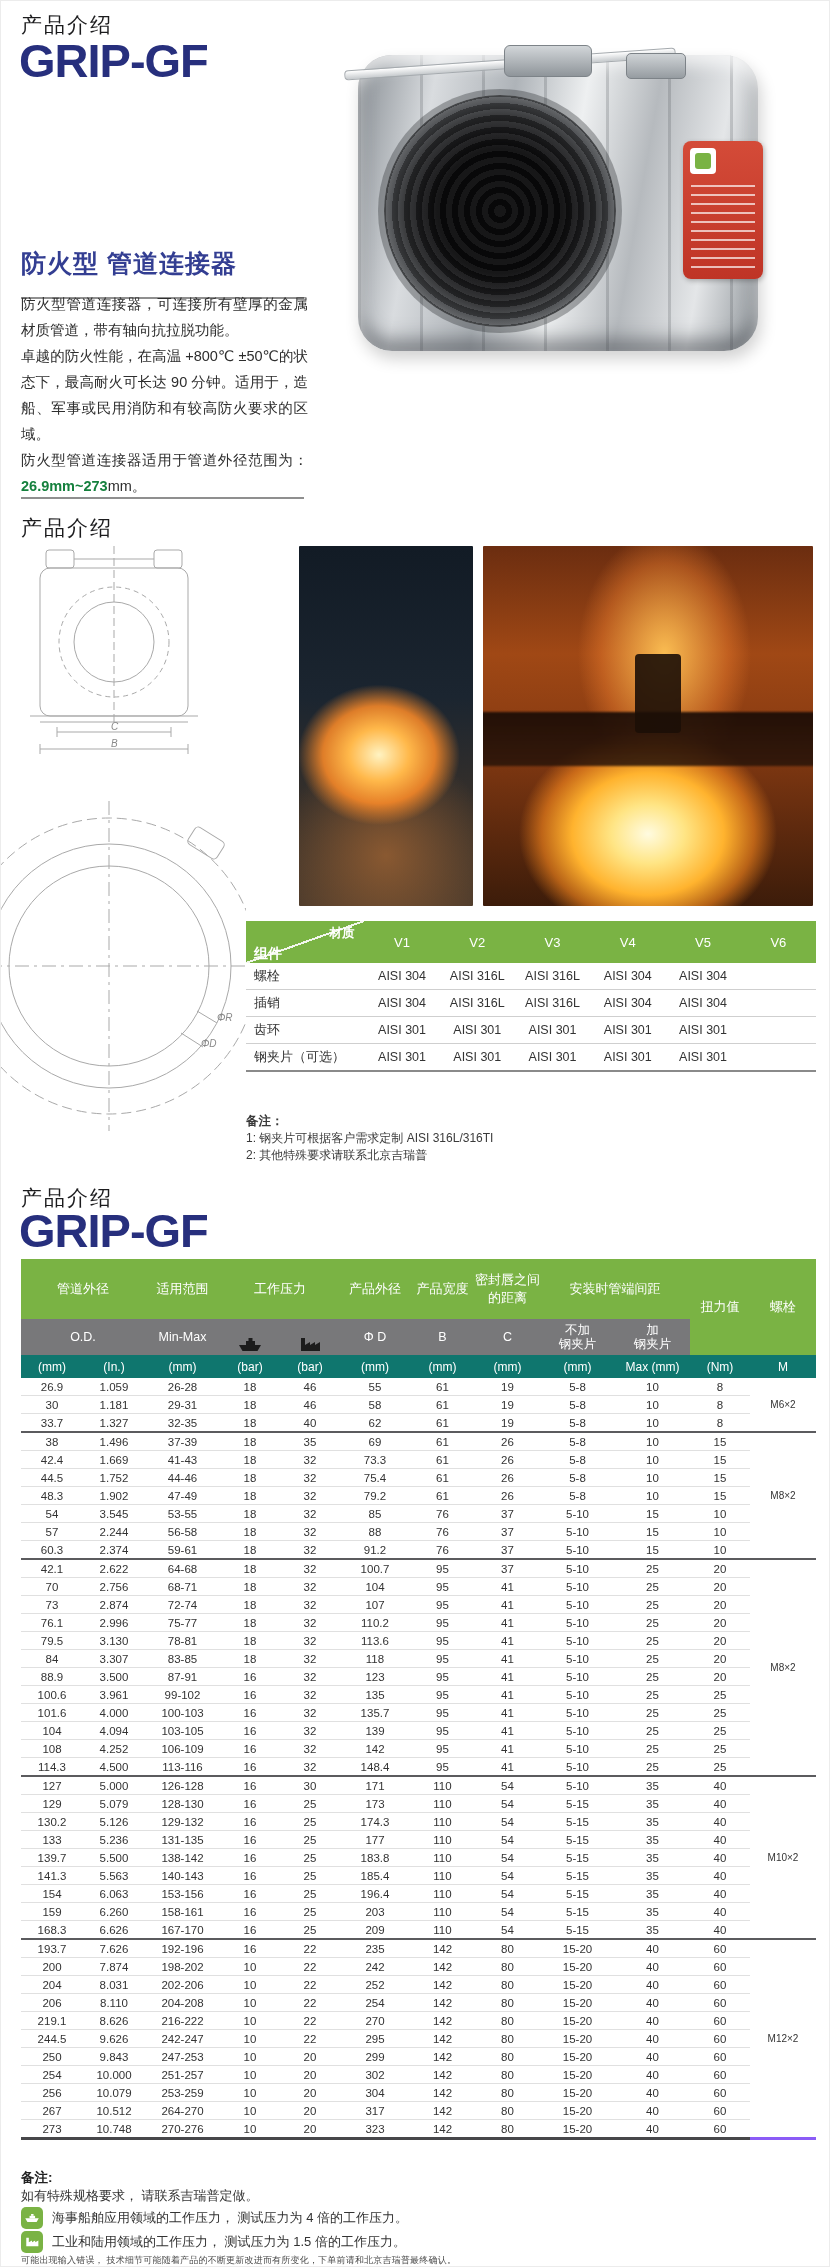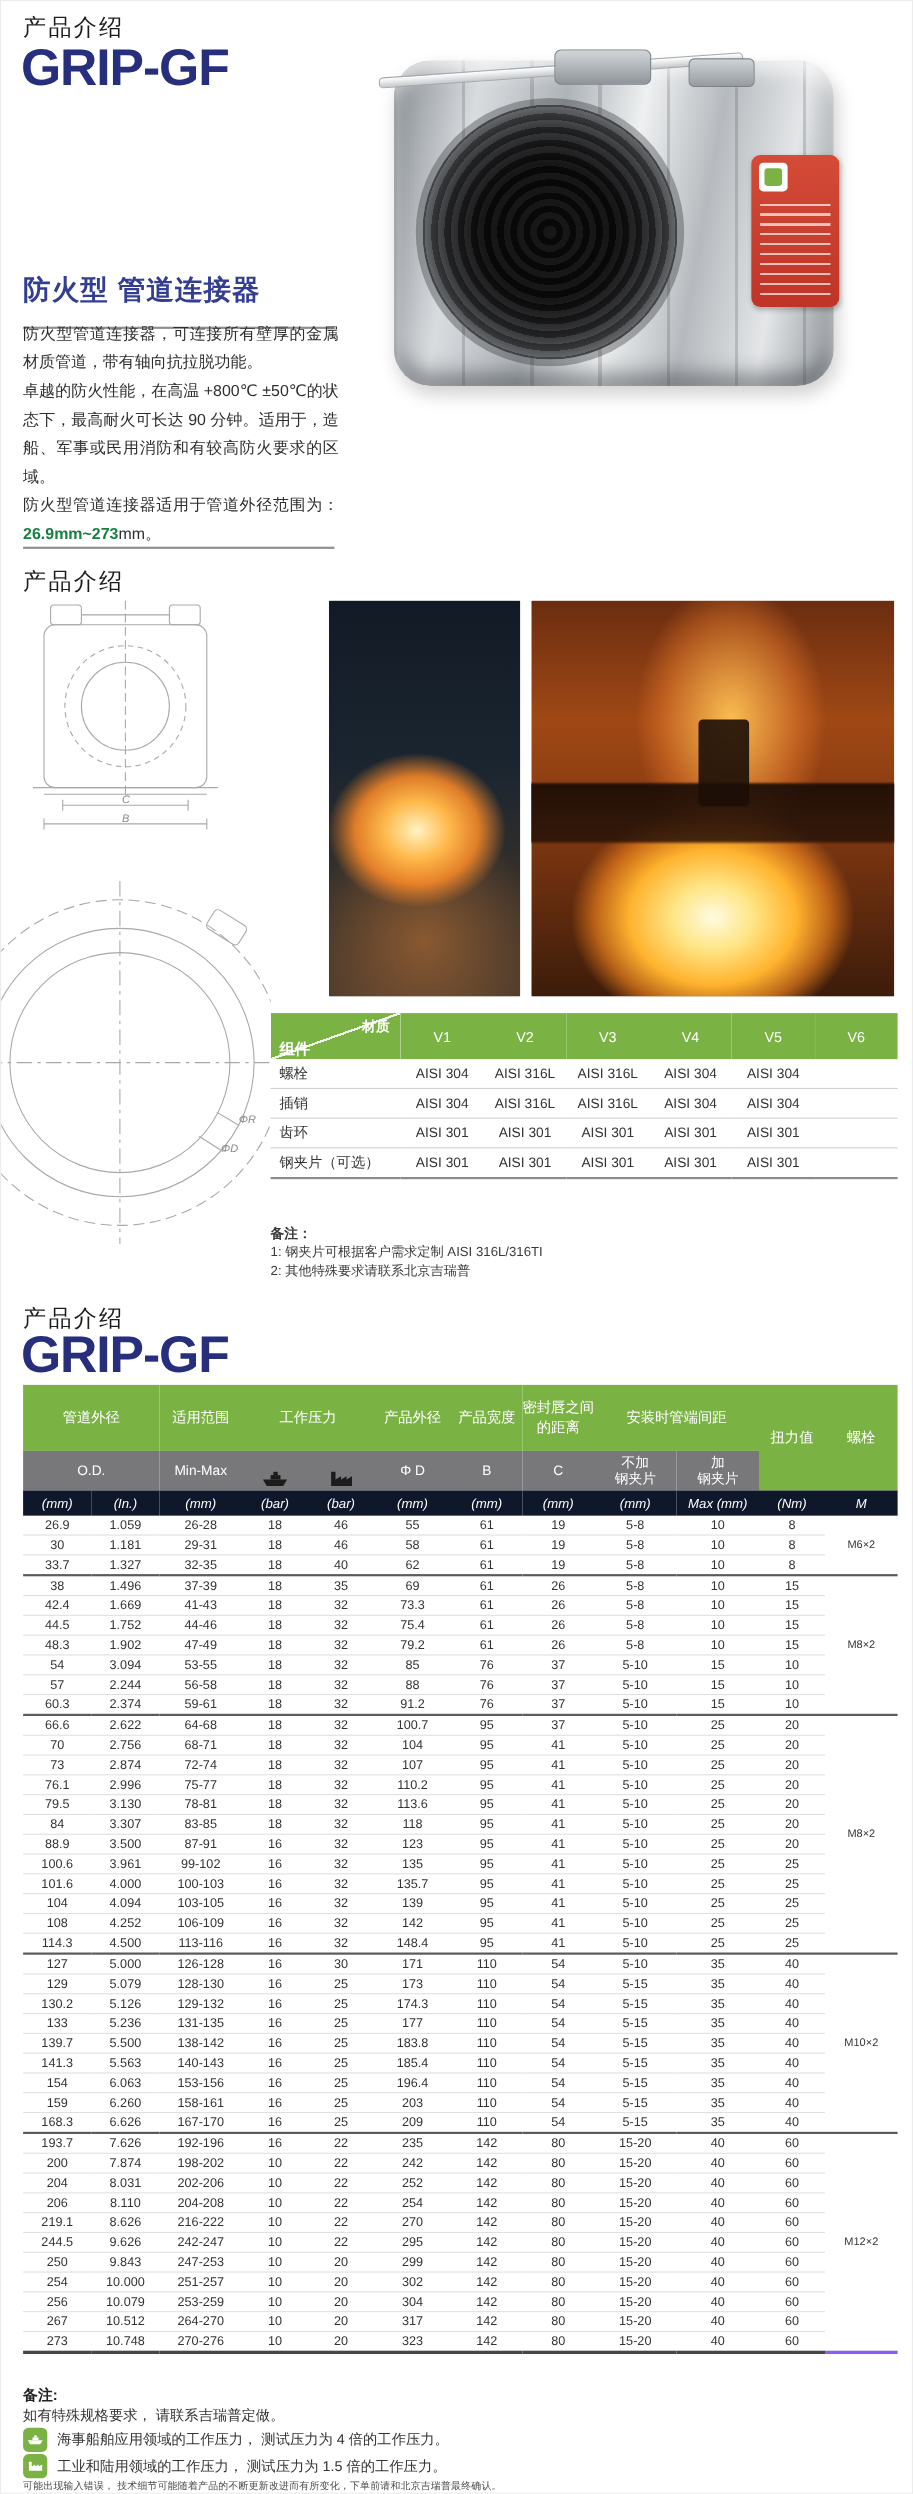--- a/index.html
+++ b/index.html
@@ -78,21 +78,21 @@
   .materials tr:last-child td{border-bottom:2px solid #8a8a8a;}
   .mat-notes{left:245px;top:1112px;font-size:12px;color:#3a3a3a;line-height:17px;}
   .mat-notes .ttl{font-weight:bold;font-size:12.5px;}
 
   
   .spec{left:20px;top:1258px;width:795px;position:absolute;}
   .spec th{padding:0;font-weight:normal;}
   .spec th.g{background:#7ab344;color:#fff;font-size:13px;height:60px;vertical-align:middle;}
   .spec th.gr{height:96px;}
   .spec th.d{background:#78787a;color:#fff;font-size:12.5px;height:36px;white-space:pre-line;line-height:14px;}
-  .spec th.u{background:#0f172a;color:#fff;font-size:12px;height:23px;font-style:italic;}
+  .spec th.u{background:#0f766e;color:#fff;font-size:12px;height:23px;}
   .spec tbody td{height:17px;font-size:11.5px;color:#333;text-align:center;border-bottom:1px solid #e0e0e0;padding:0;background:#fff;}
   .spec tbody tr.gend td{border-bottom:2px solid #5b5b5e;}
   .spec tbody tr.last td{border-bottom:3px solid #47474a;}
   .spec tbody td.bolt{border-bottom:2px solid #5b5b5e;font-size:10px;vertical-align:middle;}
   .spec tbody td.bolt.blast{border-bottom:3px solid #8b5cf6;}
   .icon-cell svg{vertical-align:middle;}
 
   
   .f-line{left:20px;font-size:13px;color:#333;}
   .f-title{font-weight:bold;font-size:13.5px;color:#222;}
@@ -395,21 +395,21 @@
         <td>32</td>
         <td>79.2</td>
         <td>61</td>
         <td>26</td>
         <td>5-8</td>
         <td>10</td>
         <td>15</td>
       </tr>
       <tr>
         <td>54</td>
-        <td>3.094</td>
+        <td>3.545</td>
         <td>53-55</td>
         <td>18</td>
         <td>32</td>
         <td>85</td>
         <td>76</td>
         <td>37</td>
         <td>5-10</td>
         <td>15</td>
         <td>10</td>
       </tr>
@@ -433,21 +433,21 @@
         <td>18</td>
         <td>32</td>
         <td>91.2</td>
         <td>76</td>
         <td>37</td>
         <td>5-10</td>
         <td>15</td>
         <td>10</td>
       </tr>
       <tr>
-        <td>66.6</td>
+        <td>42.1</td>
         <td>2.622</td>
         <td>64-68</td>
         <td>18</td>
         <td>32</td>
         <td>100.7</td>
         <td>95</td>
         <td>37</td>
         <td>5-10</td>
         <td>25</td>
         <td>20</td>

